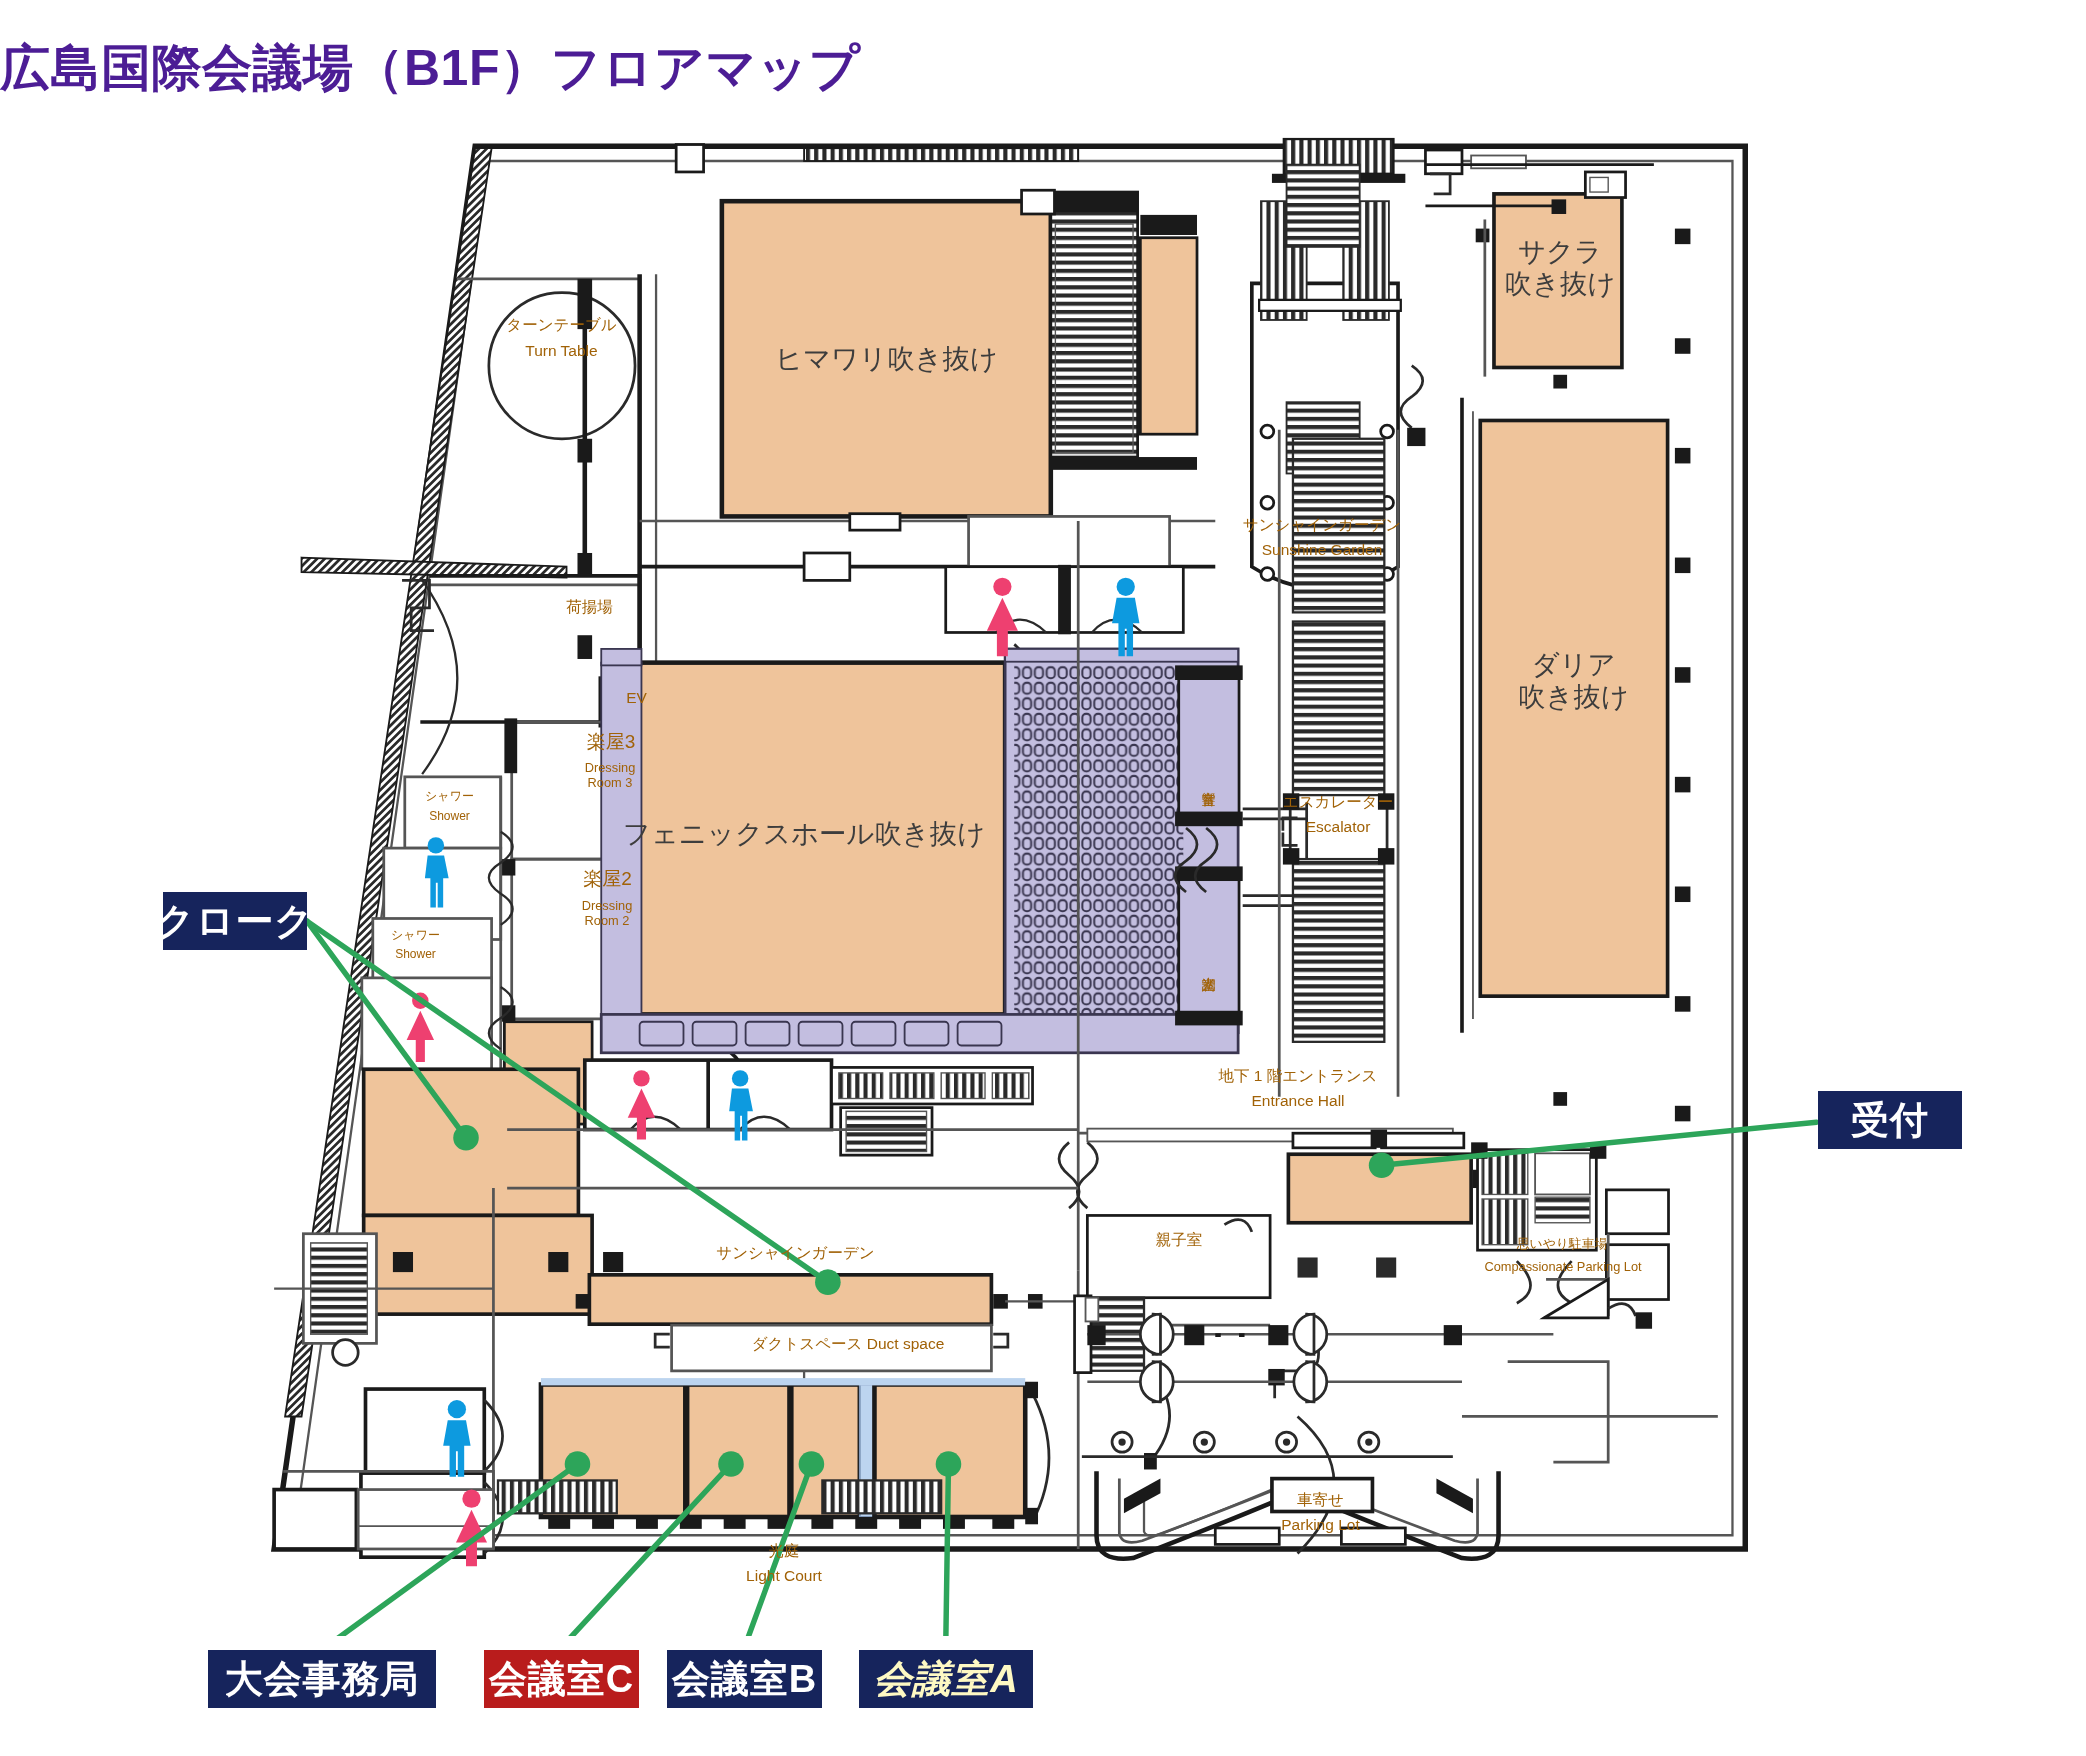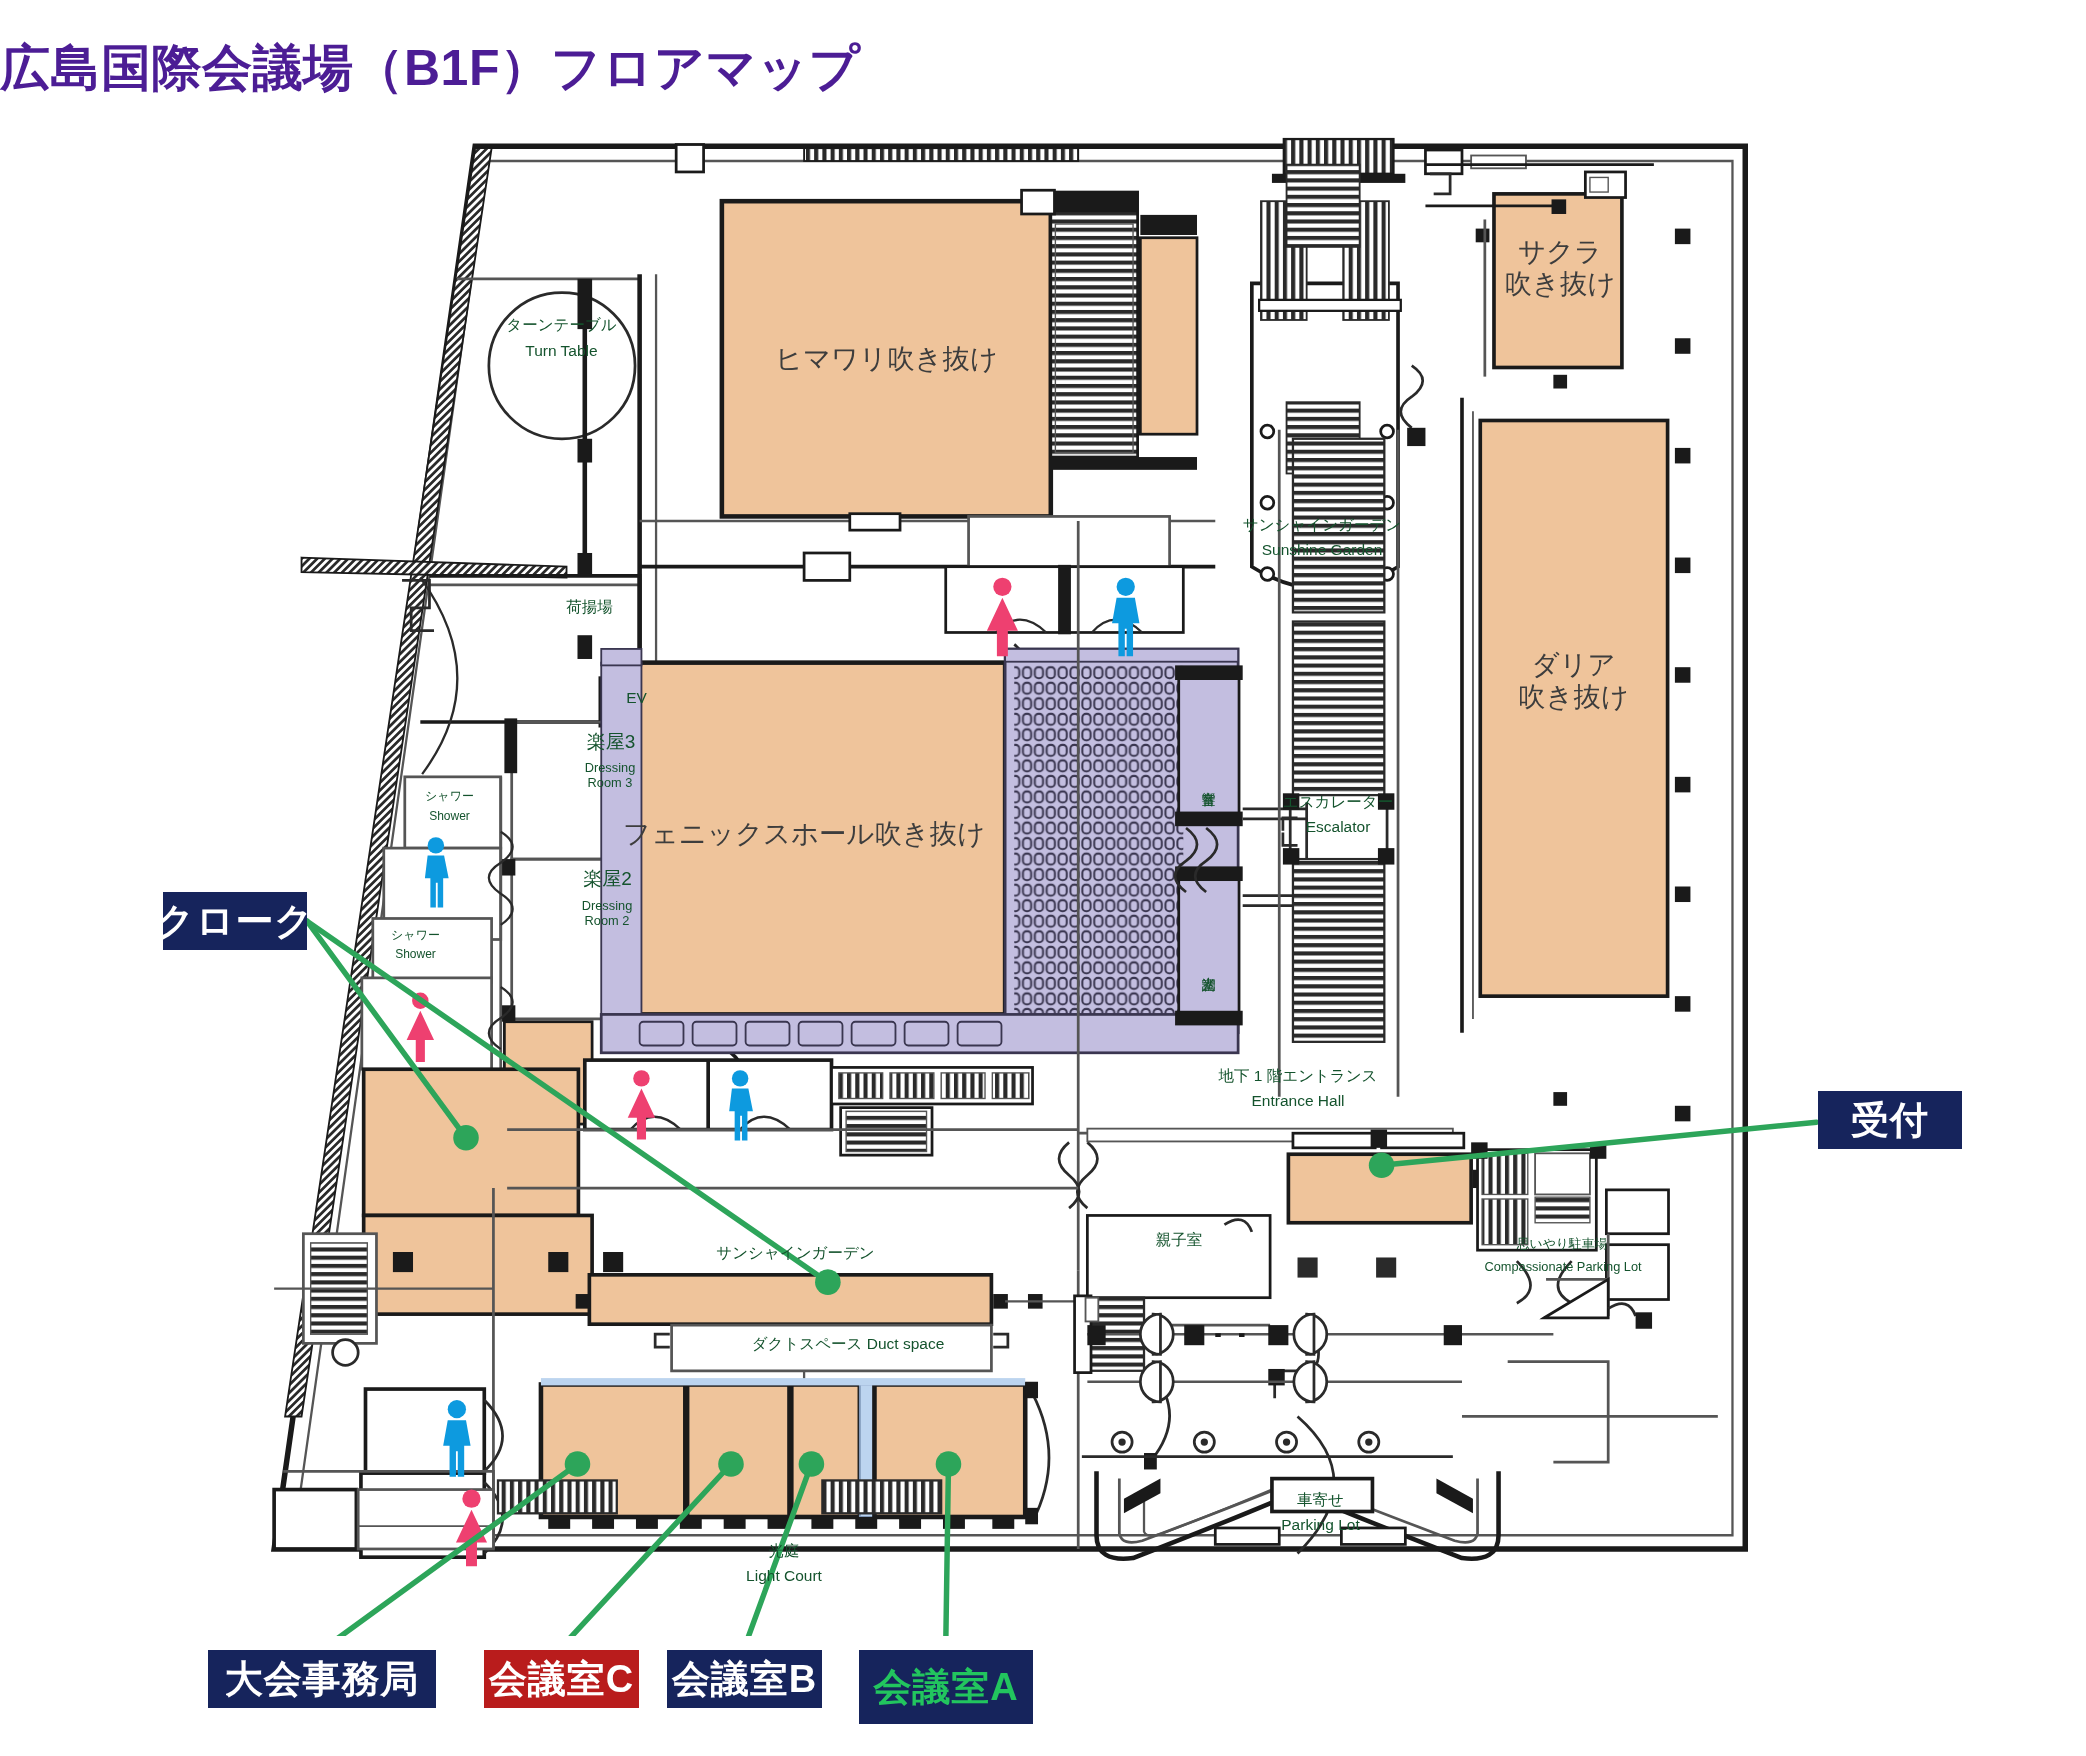--- a/index.html
+++ b/index.html
@@ -44,21 +44,21 @@
     justify-content: center;
     letter-spacing: 0.9px;
     box-sizing: border-box;
     white-space: nowrap;
   }
   .callout-lg { font-size: 38px; }
 
   
   .maplabel {
     position: absolute;
-    color: #14532d;
+    color: #a16207;
     text-align: center;
     line-height: 1.18;
     white-space: pre;
     pointer-events: none;
   }
   .lbl-room   { font-size: 27.4px; color: #3d3d3d; }
   .lbl-mid    { font-size: 19px; }
   .lbl-small  { font-size: 15.5px; }
   .lbl-tiny   { font-size: 12.8px; }
   .lbl-vert   { writing-mode: vertical-rl; text-orientation: upright; font-size: 13.7px; }
@@ -625,16 +625,16 @@
 </div>
 <div class="callout callout-lg" id="callout-office" style="left: 208px; top: 1650px; width: 228px; height: 58px; background: rgb(22, 36, 92); color: rgb(255, 255, 255);">
   <span>大会事務局</span>
 </div>
 <div class="callout callout-lg" id="callout-room-c" style="left: 484px; top: 1650px; width: 155px; height: 58px; background: #b91c1c; color: rgb(255, 255, 255);">
   <span>会議室C</span>
 </div>
 <div class="callout callout-lg" id="callout-room-b" style="left: 667px; top: 1650px; width: 155px; height: 58px; background: rgb(22, 36, 92); color: rgb(255, 255, 255);">
   <span>会議室B</span>
 </div>
-<div class="callout callout-lg" id="callout-room-a" style="left: 859px; top: 1650px; width: 174px; height: 74px; background: rgb(22, 36, 92); color: #22c55e;">
+<div class="callout callout-lg" id="callout-room-a" style="left: 859px; top: 1650px; width: 174px; height: 58px; background: rgb(22, 36, 92); color: #fef9c3; font-style: italic;">
   <span>会議室A</span>
 </div>
 
 
 </body></html>

